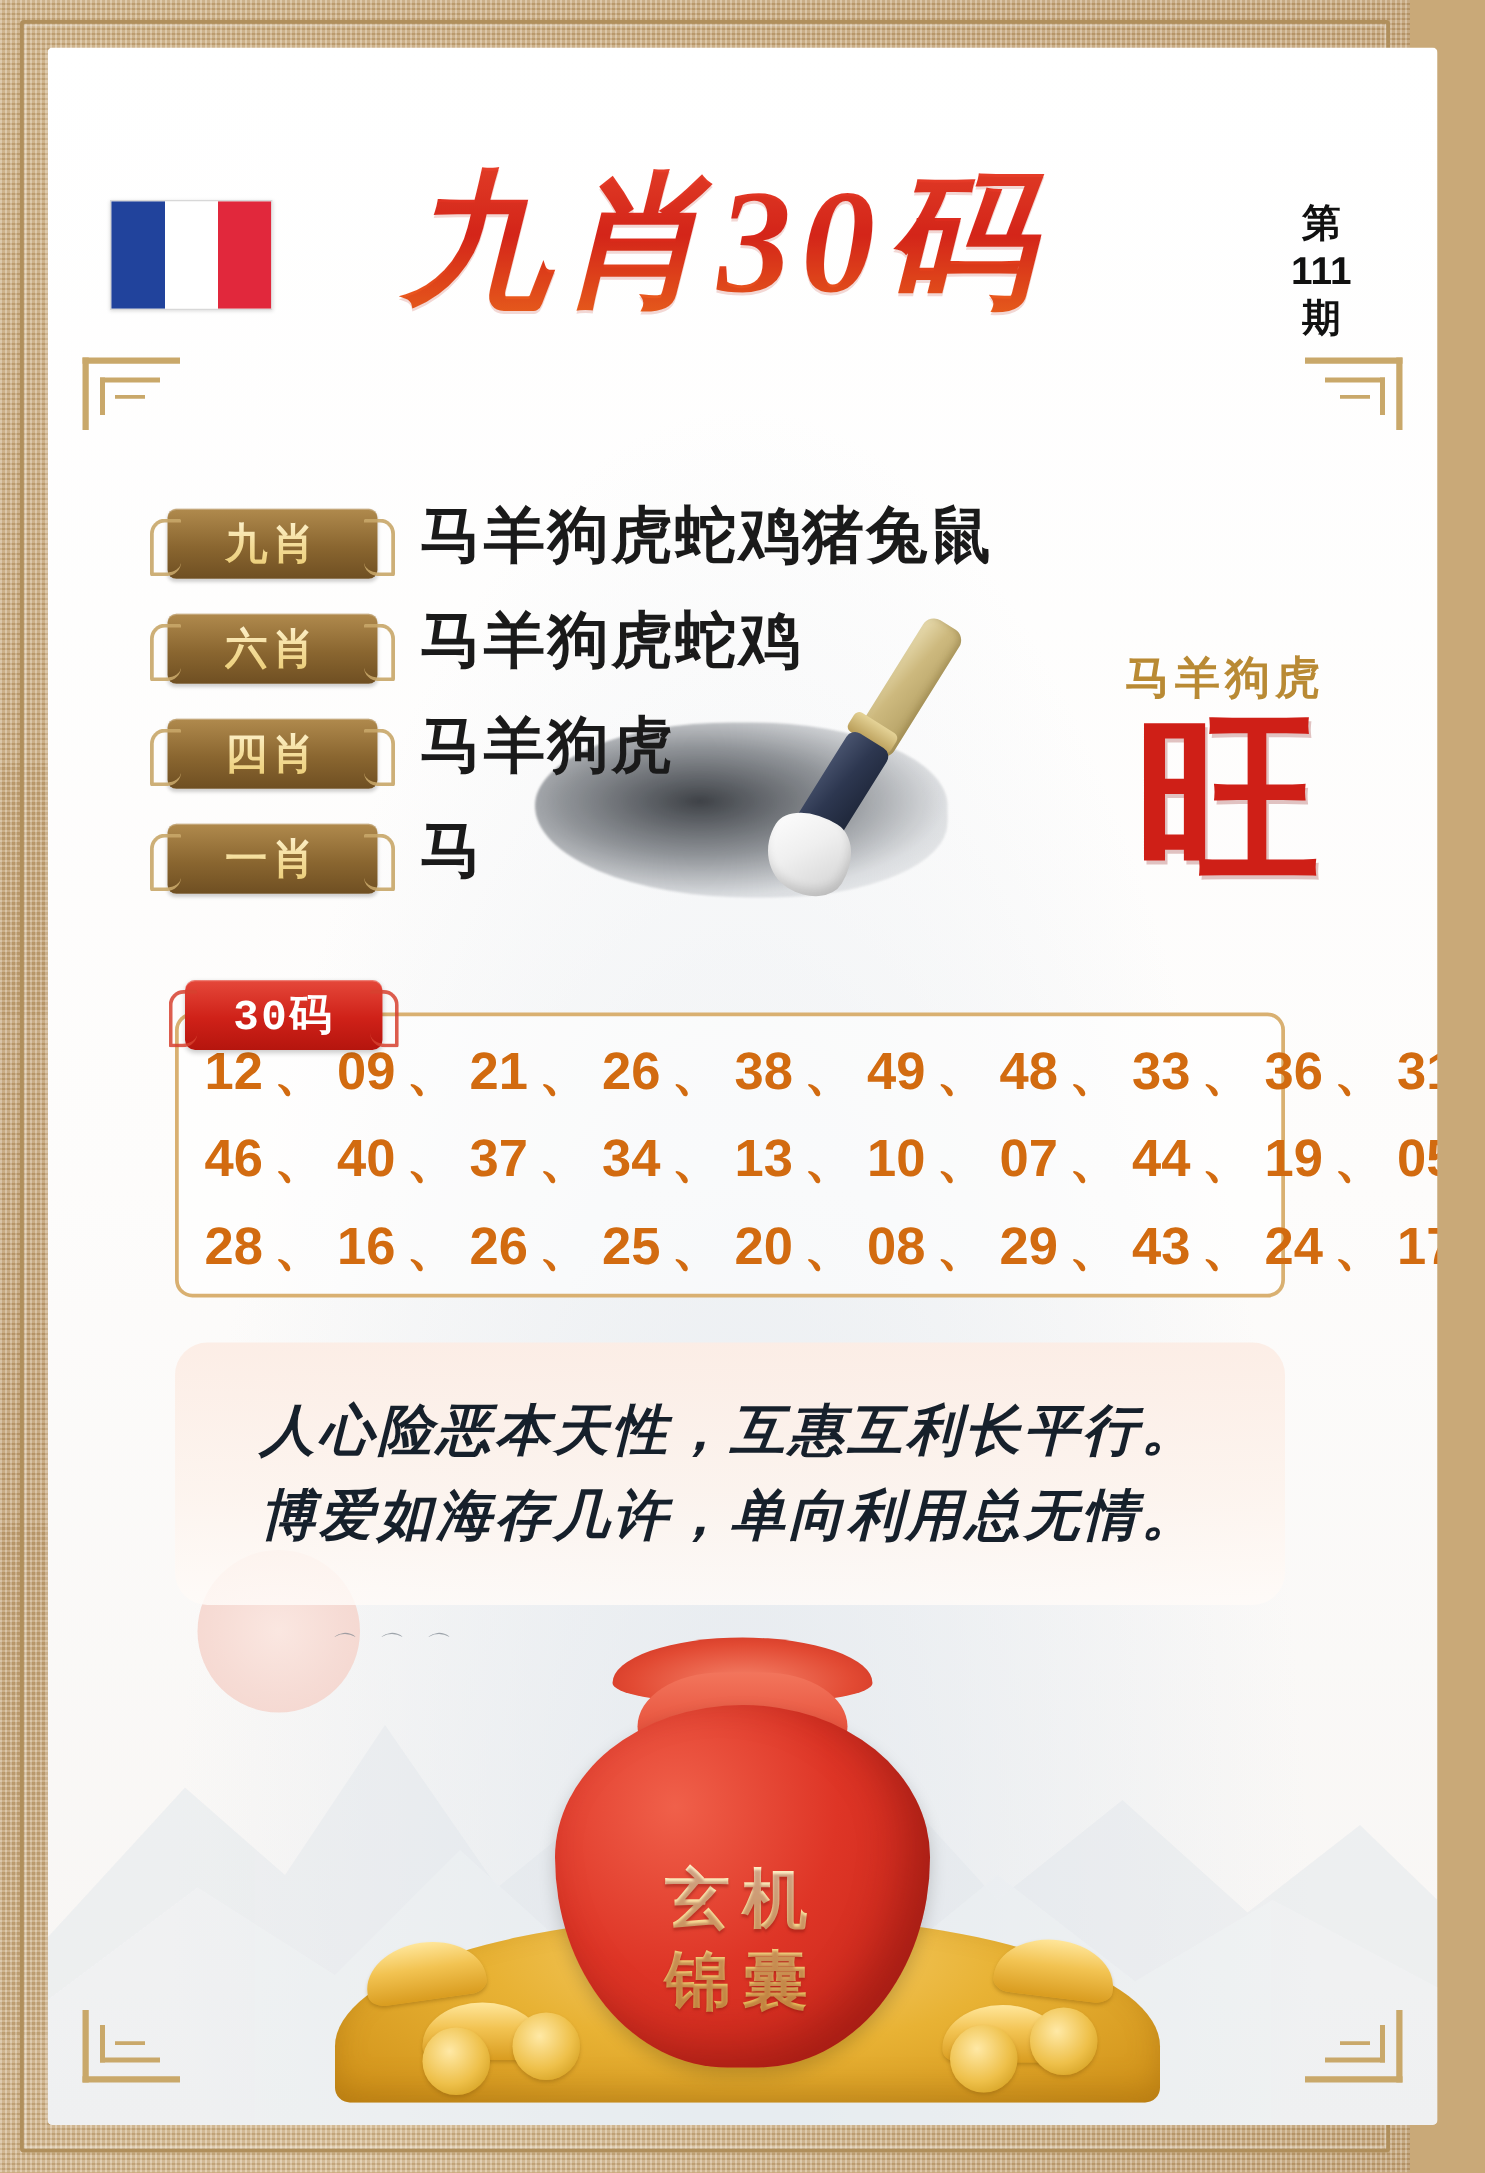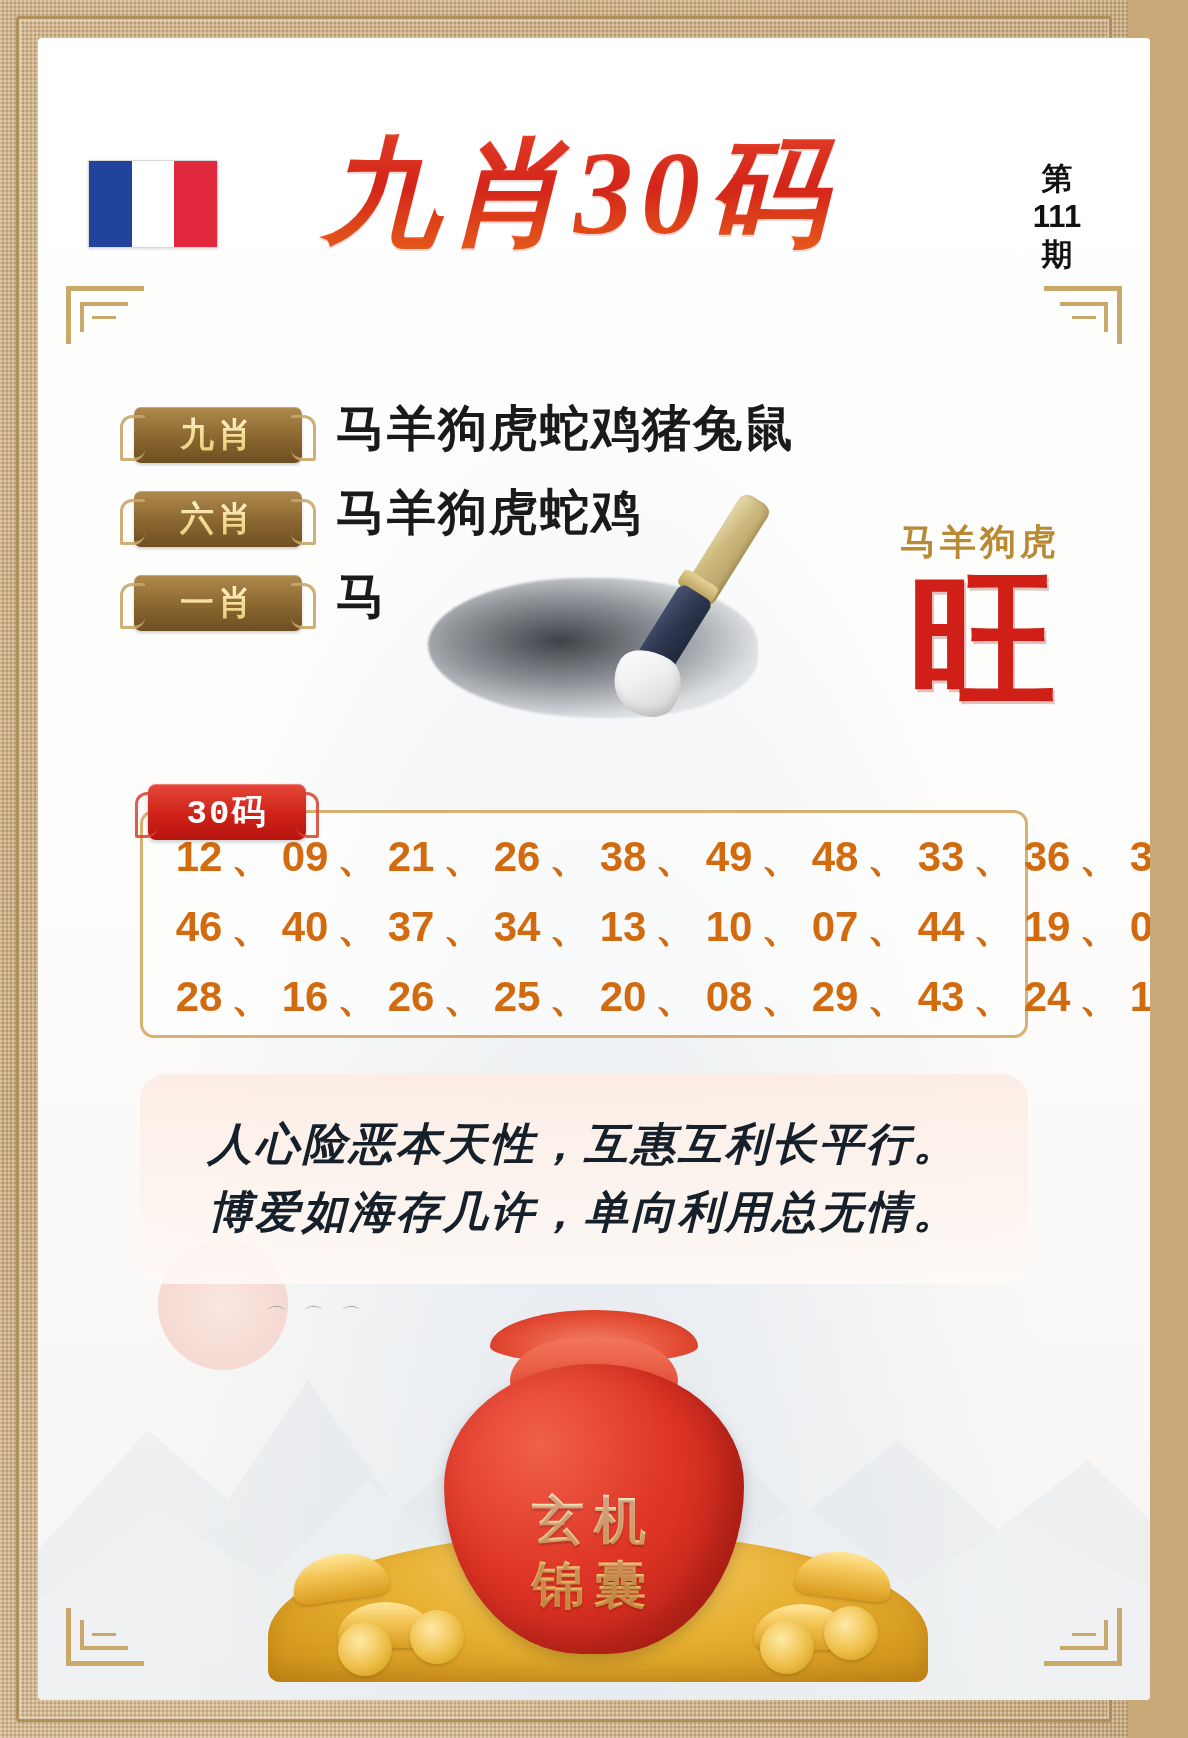--- a/index.html
+++ b/index.html
@@ -309,21 +309,21 @@
     left: 102px;
     top: 772px;
     width: 888px;
     height: 228px;
     border: 3px solid #d9b071;
     border-radius: 14px;
     background: rgba(255,255,255,.55);
     display: flex;
     flex-direction: column;
     justify-content: center;
-    padding: 6px 22px 0 22px;
+    padding: 6px 22px 0 10px;
     box-sizing: border-box;
   }
   .codes-row {
     display: flex;
     justify-content: space-between;
     align-items: center;
     font-family: "Liberation Sans", sans-serif;
     font-weight: bold;
     font-size: 42px;
     color: #d26b10;
@@ -526,20 +526,26 @@
         <div class="row-values">马羊狗虎蛇鸡猪兔鼠</div>
       </div>
       <div class="row">
         <div class="tag">
             <span>六肖</span>
           </div>
         <div class="row-values">马羊狗虎蛇鸡</div>
       </div>
       <div class="row">
         <div class="tag">
+            <span>四肖</span>
+          </div>
+        <div class="row-values">马羊狗虎</div>
+      </div>
+      <div class="row">
+        <div class="tag">
             <span>一肖</span>
           </div>
         <div class="row-values">马</div>
       </div>
     </div>
 
     <div class="xuanji-label">马羊狗虎</div>
     <div class="xuanji-char">旺</div>
 
     <div class="codes-box">

